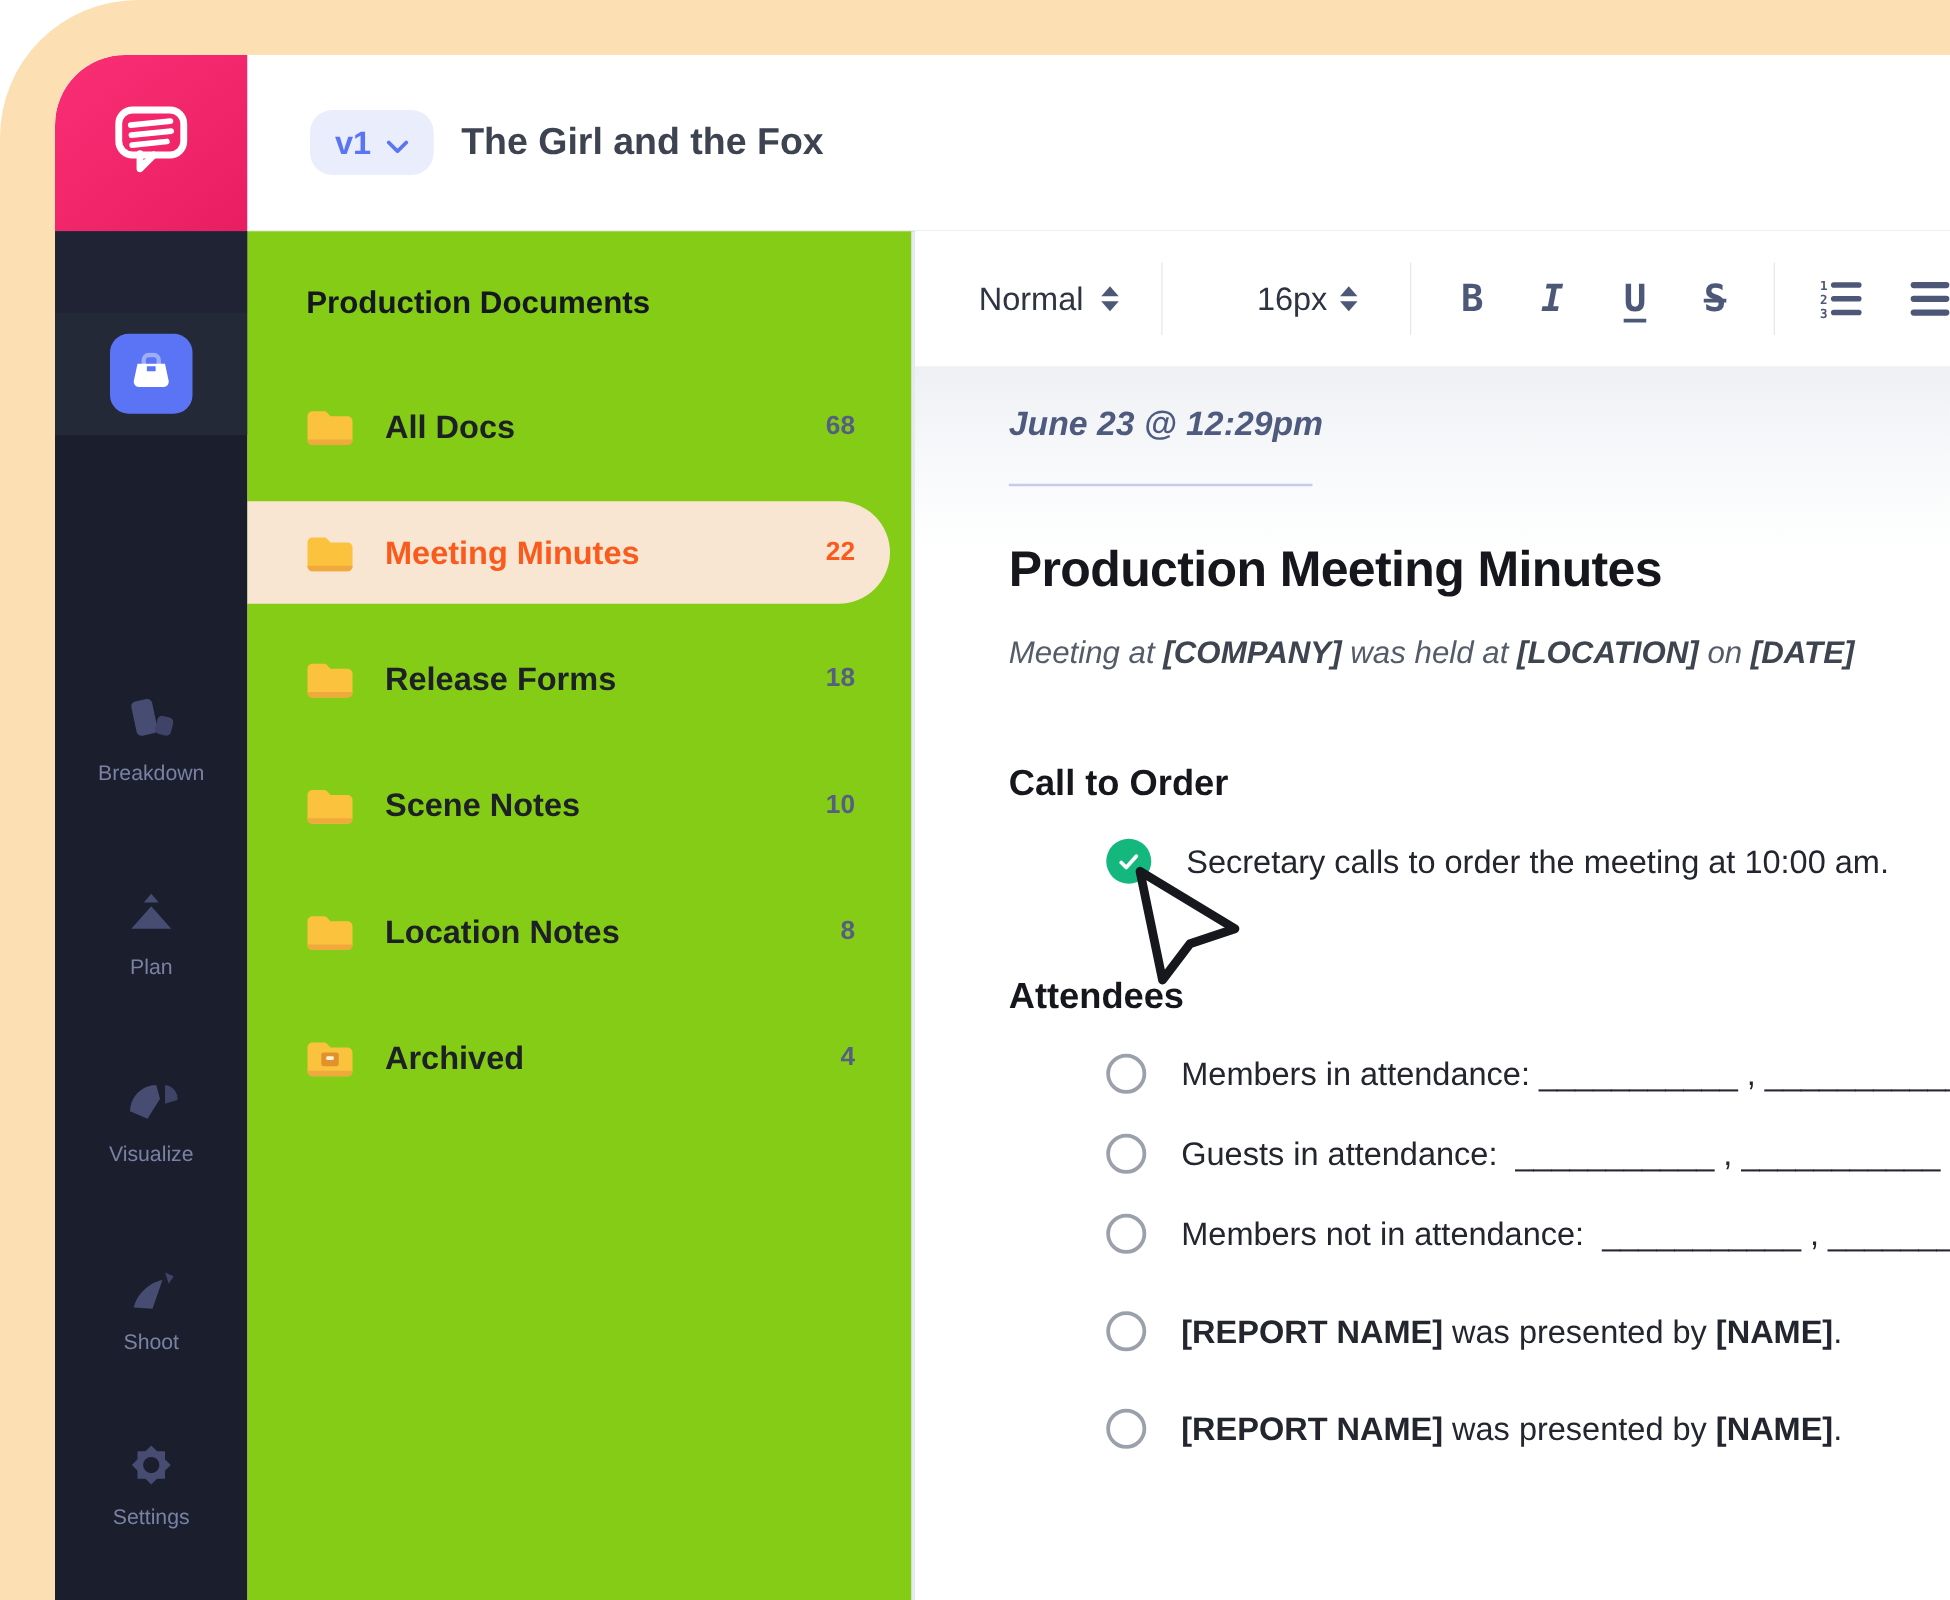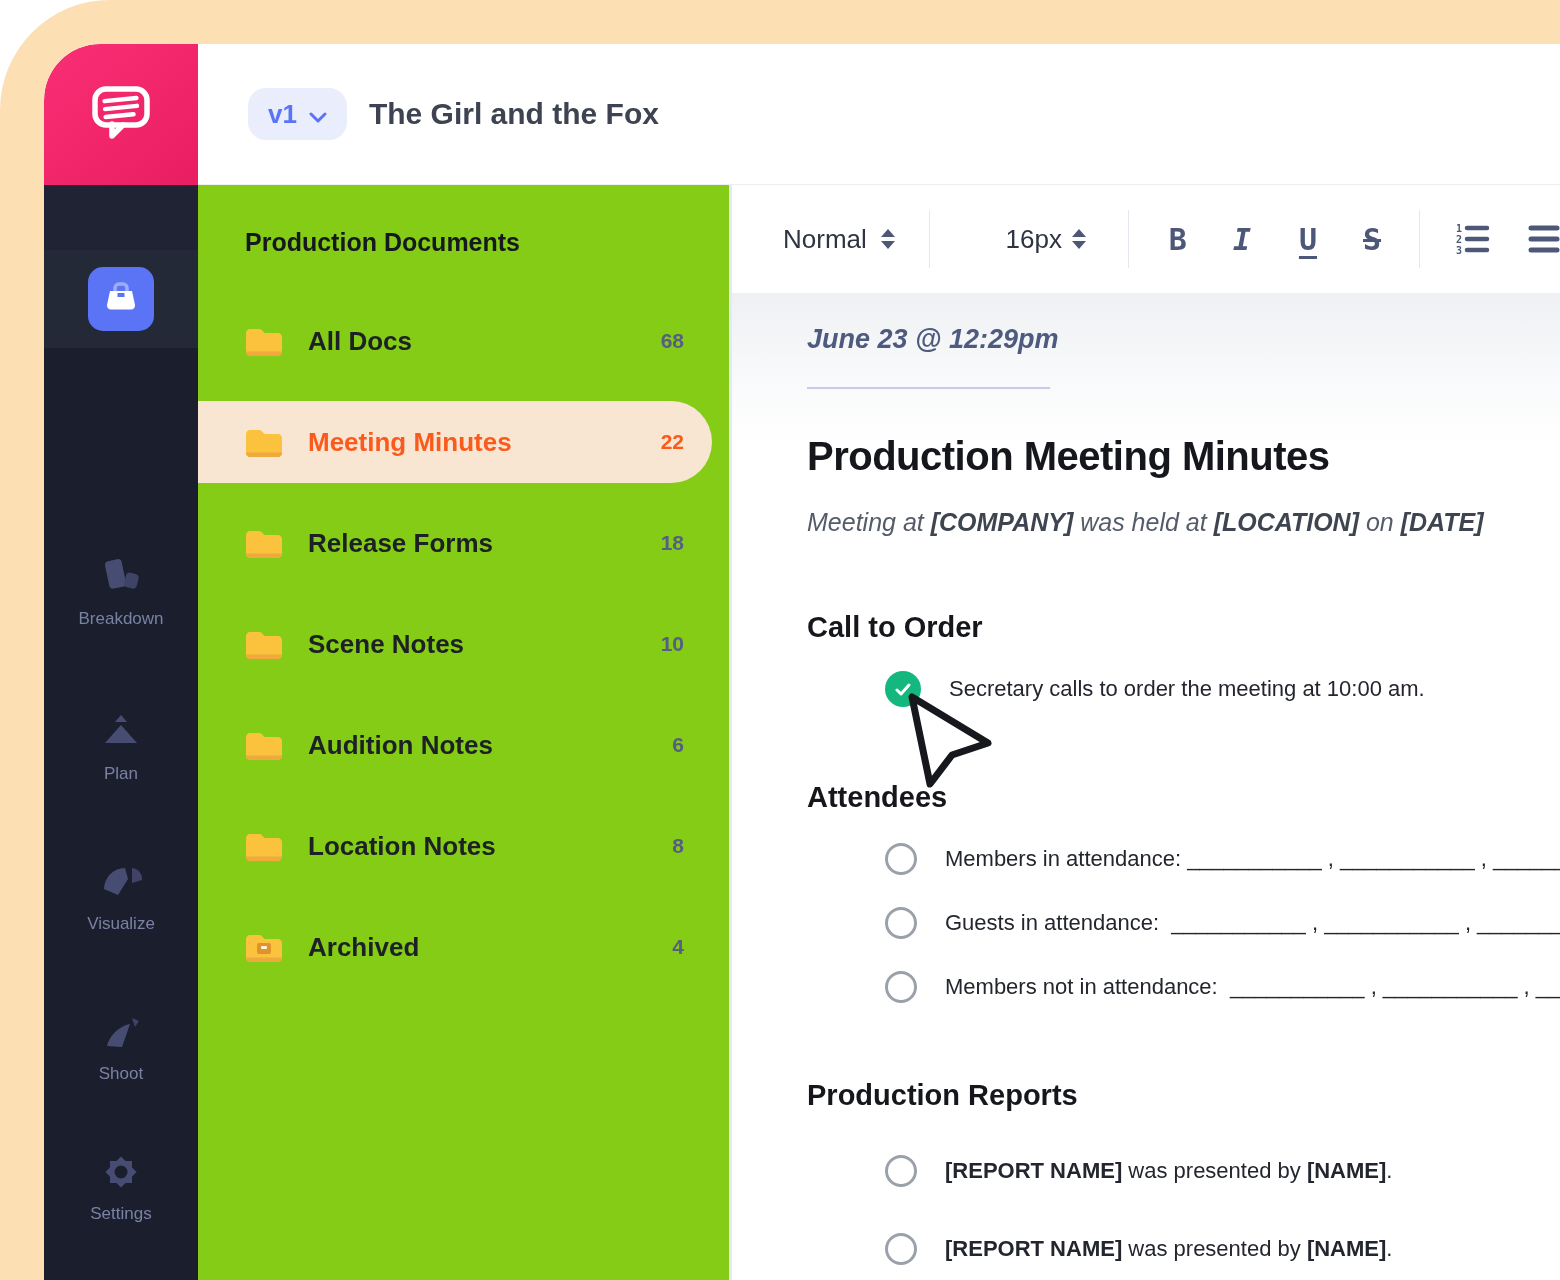--- a/index.html
+++ b/index.html
@@ -71,21 +71,21 @@
   .doc-title { margin-top:44px; font-size:40px; font-weight:800; letter-spacing:-0.5px;
     color:#15171C; line-height:46px; }
   .doc-meta { margin-top:28px; font-size:25px; font-style:italic; color:#555C69; line-height:31px; }
   .doc-meta .b { font-weight:700; color:#3F4550; }
   .sec-h { margin-top:72px; font-size:29px; font-weight:800; color:#15171C; line-height:34px; }
   .check-item { margin-top:26px; display:flex; align-items:center; height:38px; margin-left:78px; }
   .sec:nth-of-type(3) .check-item { margin-top:40px; }
   .cb { width:32px; height:32px; border:3px solid #9AA1AB; border-radius:50%; flex:none; }
   .cb.on { width:36px; height:36px; border:none; background:#14B87F;
     display:flex; align-items:center; justify-content:center; }
-  .check-item .txt { margin-left:28px; font-size:22px; color:#23262E; white-space:pre; }
+  .check-item .txt { margin-left:28px; font-size:26px; color:#23262E; white-space:pre; }
   .check-item .txt .b { font-weight:700; }
   .cursor-svg { position:absolute; left:172px; top:398px; }
 </style>
 </head>
 <body>
 
 <div class="frame">
 <div class="app">
 
   <div class="logo-block">
@@ -216,30 +216,20 @@
           </div>
           <div class="folder-row">
             <span class="f-ico">
   <svg width="38" height="32" viewBox="0 0 38 32">
     <path d="M1 8 C1 5.8 2.8 4 5 4 h9 c1.2 0 2.4 0.5 3.1 1.5 L19.5 8 H33 c2.2 0 4 1.8 4 4 v15 c0 2.2 -1.8 4 -4 4 H5 c-2.2 0 -4 -1.8 -4 -4 Z" fill="#FBC23D"></path>
     <path d="M1 26.5 h36 v0.5 c0 2.2 -1.8 4 -4 4 H5 c-2.2 0 -4 -1.8 -4 -4 Z" fill="#F0A93C"></path>
 
   </svg></span>
             <span class="f-name">Scene Notes</span>
             <span class="f-count">10</span>
-          </div>
-          <div class="folder-row">
-            <span class="f-ico">
-  <svg width="38" height="32" viewBox="0 0 38 32">
-    <path d="M1 8 C1 5.8 2.8 4 5 4 h9 c1.2 0 2.4 0.5 3.1 1.5 L19.5 8 H33 c2.2 0 4 1.8 4 4 v15 c0 2.2 -1.8 4 -4 4 H5 c-2.2 0 -4 -1.8 -4 -4 Z" fill="#FBC23D"></path>
-    <path d="M1 26.5 h36 v0.5 c0 2.2 -1.8 4 -4 4 H5 c-2.2 0 -4 -1.8 -4 -4 Z" fill="#F0A93C"></path>
-
-  </svg></span>
-            <span class="f-name">Audition Notes</span>
-            <span class="f-count">6</span>
           </div>
           <div class="folder-row">
             <span class="f-ico">
   <svg width="38" height="32" viewBox="0 0 38 32">
     <path d="M1 8 C1 5.8 2.8 4 5 4 h9 c1.2 0 2.4 0.5 3.1 1.5 L19.5 8 H33 c2.2 0 4 1.8 4 4 v15 c0 2.2 -1.8 4 -4 4 H5 c-2.2 0 -4 -1.8 -4 -4 Z" fill="#FBC23D"></path>
     <path d="M1 26.5 h36 v0.5 c0 2.2 -1.8 4 -4 4 H5 c-2.2 0 -4 -1.8 -4 -4 Z" fill="#F0A93C"></path>
 
   </svg></span>
             <span class="f-name">Location Notes</span>
             <span class="f-count">8</span>
@@ -333,21 +323,20 @@
               <div class="check-item">
                 <span class="cb"></span>
                 <span class="txt"><span>Guests in attendance:  ___________ , ___________ , ___________</span></span>
               </div>
               <div class="check-item">
                 <span class="cb"></span>
                 <span class="txt"><span>Members not in attendance:  ___________ , ___________ , ___________</span></span>
               </div>
             </div>
             <div class="sec">
-              <div class="sec-h">Production Reports</div>
               <div class="check-item">
                 <span class="cb"></span>
                 <span class="txt"><span class="b">[REPORT NAME]</span><span> was presented by </span><span class="b">[NAME]</span><span>.</span></span>
               </div>
               <div class="check-item">
                 <span class="cb"></span>
                 <span class="txt"><span class="b">[REPORT NAME]</span><span> was presented by </span><span class="b">[NAME]</span><span>.</span></span>
               </div>
             </div>
           </div>

